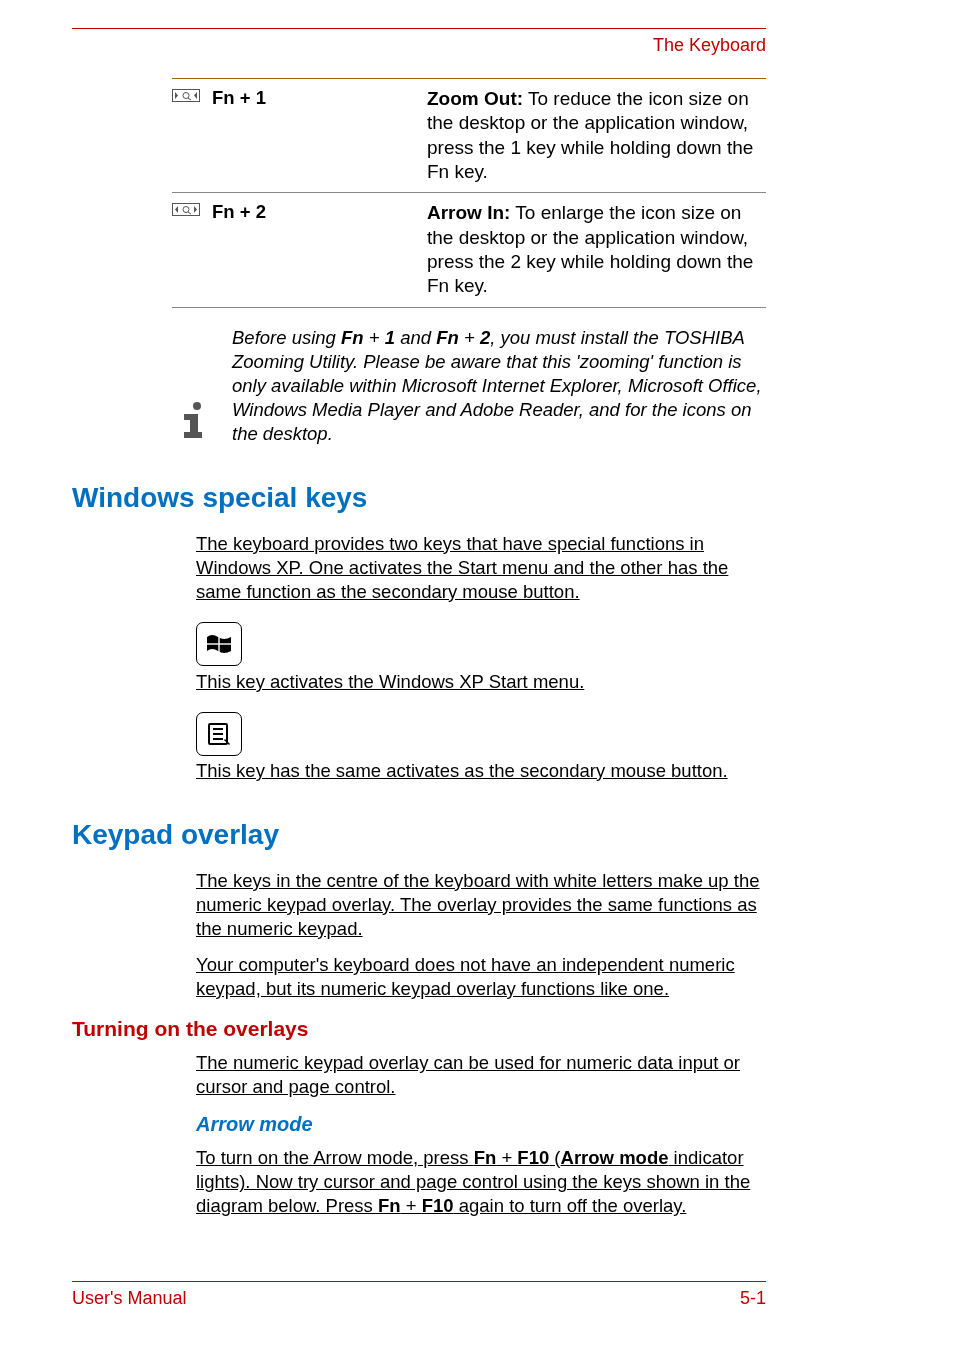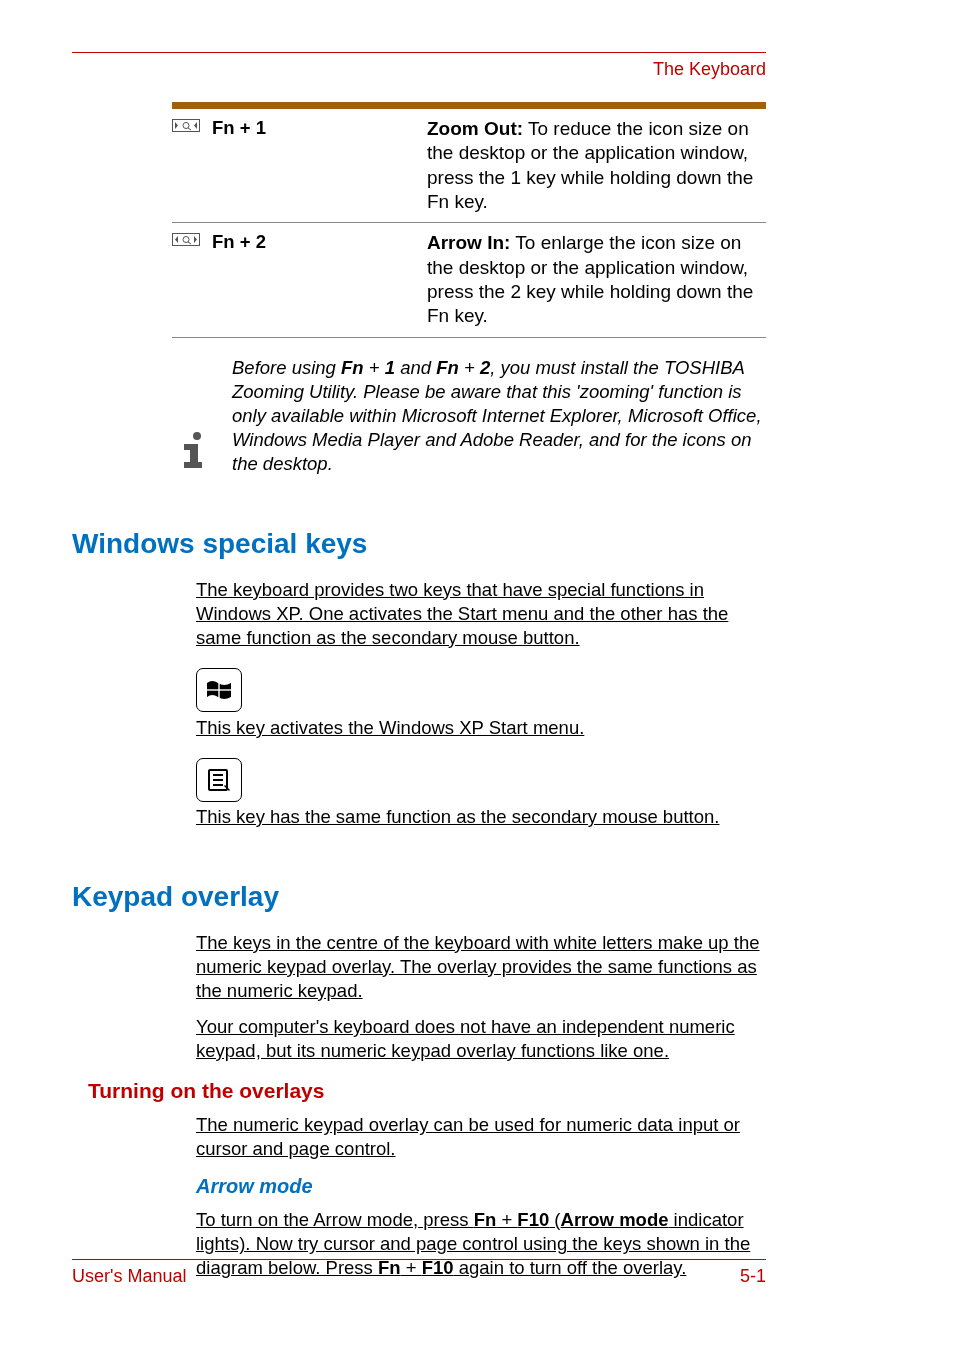--- a/index.html
+++ b/index.html
@@ -1,46 +1,46 @@
 <!DOCTYPE html>
 <html><head>
 <meta charset="utf-8">
 <style>
   * { box-sizing: border-box; margin: 0; padding: 0; }
   html, body { width: 954px; height: 1351px; background: #fff; font-family: Arial, Helvetica, sans-serif; color: #000; }
-  .page { width: 838px; height: 1351px; position: relative; padding: 52px 72px 0 72px; }
+  .page { width: 838px; height: 1351px; position: relative; padding: 28px 72px 0 72px; }
 
   .hr-top { border: none; border-top: 1.5px solid #c00000; margin: 0 0 6px 0; }
   .header-right { text-align: right; color: #c00000; font-size: 18px; margin-bottom: 22px; }
 
   .table-block { margin-left: 100px; }
-  .tbl-row { display: flex; border-top: 7px solid #a16207; border-bottom: 1px solid #888; padding: 8px 0; }
+  .tbl-row { display: flex; border-top: 1px solid #a16207; border-bottom: 1px solid #888; padding: 8px 0; }
   .tbl-row + .tbl-row { border-top: none; }
   .tbl-icon { width: 40px; display: flex; align-items: flex-start; justify-content: flex-start; padding-top: 2px; }
   .tbl-label { width: 215px; font-weight: bold; font-size: 18.5px; }
   .tbl-desc { flex: 1; font-size: 19px; line-height: 1.28; padding-right: 4px; }
   .bold { font-weight: bold; }
 
   .note-row { display: flex; align-items: flex-end; margin: 18px 0 0 100px; }
   .note-icon { width: 60px; flex-shrink: 0; }
   .note-text { flex: 1; font-style: italic; font-size: 18.5px; line-height: 1.3; }
 
   .body-col { margin-left: 124px; margin-right: 0; }
 
-  h1 { color: #0070c0; font-size: 28px; font-weight: bold; margin: 52px 0 18px 0; }
+  h1 { color: #0070c0; font-size: 28px; font-weight: bold; margin: 36px 0 18px 0; }
   .body-p { font-size: 18.5px; line-height: 1.3; margin-bottom: 12px; text-decoration: underline; }
 
   .keycap { width: 46px; height: 44px; border: 1.5px solid #000; border-radius: 7px; display: inline-flex; align-items: center; justify-content: center; margin: 6px 0 3px 0; padding: 2px; }
   .keycap svg { width: 28px; height: 26px; }
 
   h2 { color: #c00000; font-size: 21px; font-weight: bold; margin: 16px 0 10px 0; margin-left: 0; }
-  h2.subh { margin-left: 16px; }
+  h2.subh { margin-left: 0px; }
   h3 { color: #0070c0; font-style: italic; font-weight: bold; font-size: 20px; margin: 14px 0 10px 0; }
 
-  .footer { position: absolute; bottom: 64px; left: 72px; right: 72px; }
+  .footer { position: absolute; bottom: 42px; left: 72px; right: 72px; }
   .hr-bottom { border: none; border-top: 1.5px solid #c00000; margin-bottom: 6px; }
   .footer-line { display: flex; justify-content: space-between; color: #c00000; font-size: 18px; }
 
   .mini-icon { width: 28px; height: 13px; }
 </style>
 </head>
 <body>
 
 <div class="page">
   <hr class="hr-top">
@@ -110,21 +110,21 @@
 
     <div class="keycap">
       <svg viewBox="0 0 28 26">
         <rect x="4" y="3" width="18" height="20" rx="1" fill="none" stroke="#000" stroke-width="2"></rect>
         <line x1="8" y1="8" x2="18" y2="8" stroke="#000" stroke-width="2"></line>
         <line x1="8" y1="13" x2="18" y2="13" stroke="#000" stroke-width="2"></line>
         <line x1="8" y1="18" x2="18" y2="18" stroke="#000" stroke-width="2"></line>
         <path d="M20 18 L25 23 L24 24 L19 19 Z" fill="#000"></path>
       </svg>
     </div>
-    <p class="body-p" style="margin-top:0">This key has the same function as the secondary mouse button.</p>
+    <p class="body-p" style="margin-top:0">This key has the same activates as the secondary mouse button.</p>
   </div>
 
   <h1>Keypad overlay</h1>
   <div class="body-col">
     <p class="body-p">The keys in the centre of the keyboard with white letters make up the numeric keypad overlay. The overlay provides the same functions as the numeric keypad.</p>
     <p class="body-p">Your computer's keyboard does not have an independent numeric keypad, but its numeric keypad overlay functions like one.</p>
   </div>
 
   <h2 class="subh">Turning on the overlays</h2>
   <div class="body-col">

